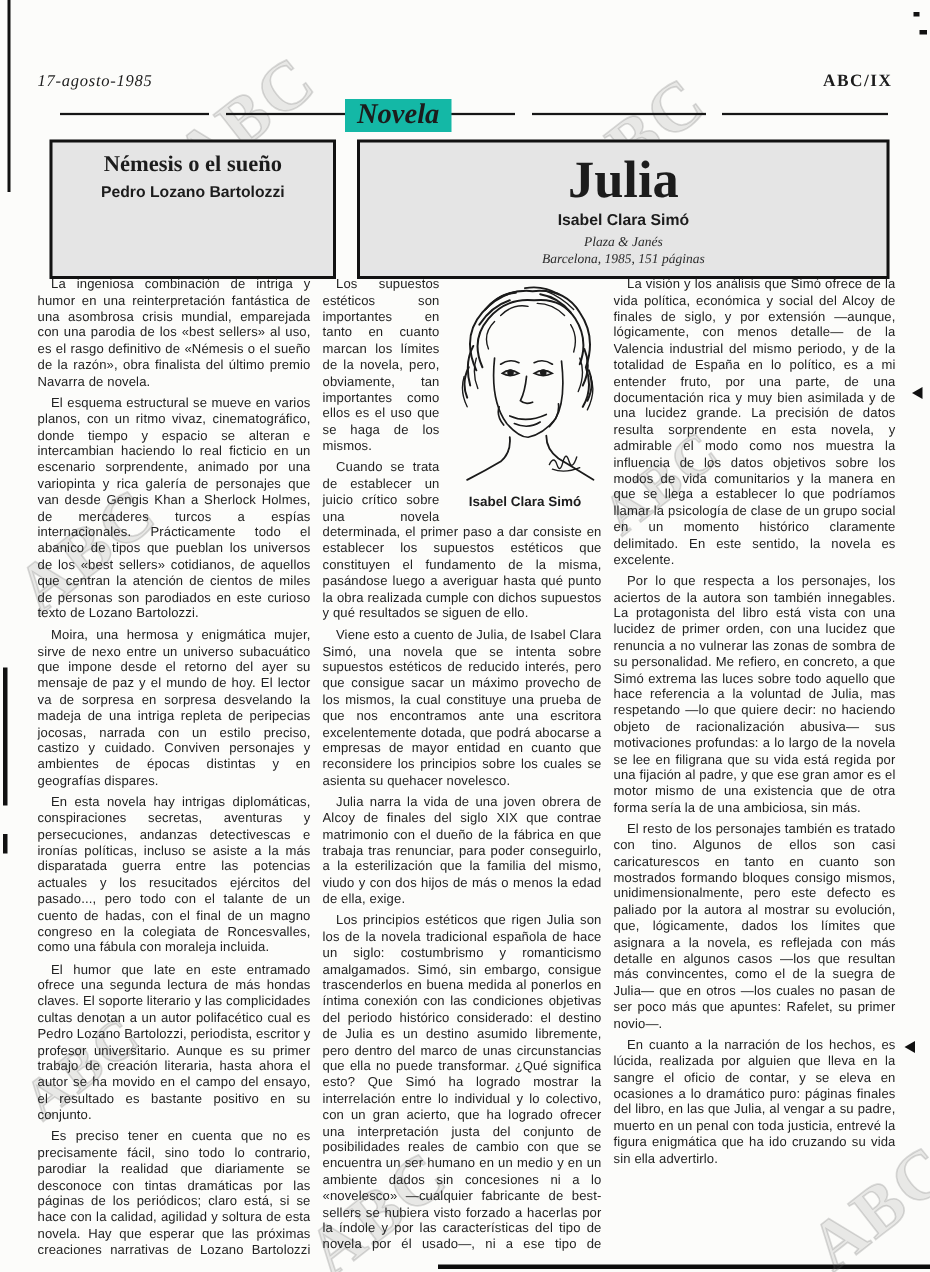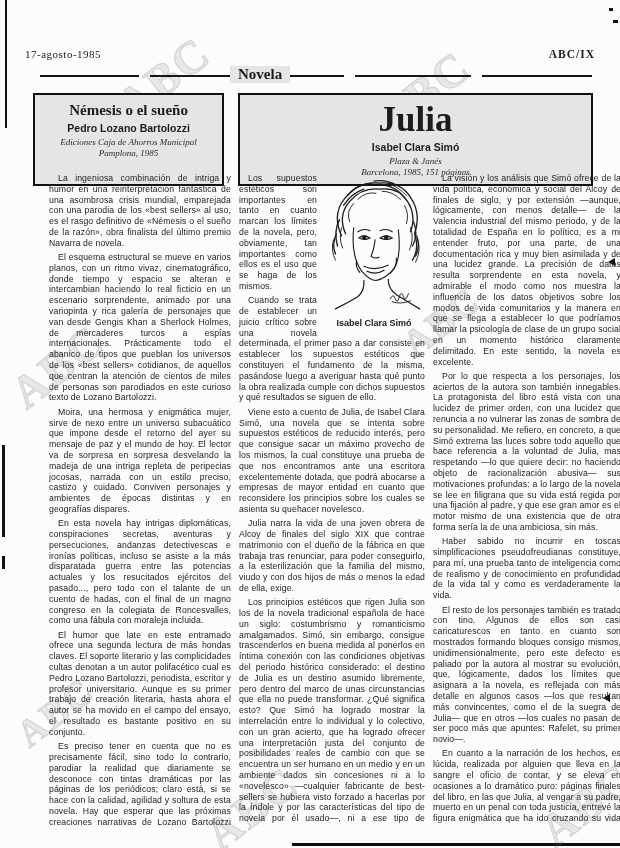--- a/index.html
+++ b/index.html
@@ -7,40 +7,40 @@
         font-family:"Liberation Sans",sans-serif;color:#1c1c1c;}
   
   .edge-bar{position:absolute;background:#111;}
   .speck{position:absolute;background:#111;}
   .arrow-mark{position:absolute;width:0;height:0;border-top:4px solid transparent;
         border-bottom:4px solid transparent;border-right:7px solid #111;}
   .bottom-rule{position:absolute;left:292px;top:843px;width:328px;height:3px;background:#0d0d0d;}
   
   .header{position:absolute;left:25px;top:48px;width:570px;display:flex;justify-content:space-between;
         align-items:baseline;font-family:"Liberation Serif",serif;}
-  .hdr-date{font-size:11px;letter-spacing:.5px;}
+  .hdr-date{font-size:11px;letter-spacing:.5px;font-style:italic;}
   .hdr-section{font-size:12.5px;letter-spacing:3px;font-weight:600;}
   .hdr-pageref{font-size:11.5px;font-weight:700;letter-spacing:1px;}
   .rubric-row{position:absolute;left:40px;top:68px;width:552px;height:14px;}
   .rubric-line{position:absolute;left:0;right:0;top:7px;height:0;
         border-top:2px solid #161616;
         -webkit-mask-image:linear-gradient(90deg,#000 0 18%,transparent 18% 20%,#000 20% 55%,transparent 55% 57%,#000 57% 78%,transparent 78% 80%,#000 80% 100%);}
-  .rubric-label{position:absolute;left:190px;top:-2px;background:#e5e5e5;padding:0 8px;
-        font-family:"Liberation Serif",serif;font-weight:700;font-size:15px;}
+  .rubric-label{position:absolute;left:190px;top:-2px;background:#14b8a6;padding:0 8px;
+        font-family:"Liberation Serif",serif;font-weight:700;font-size:19px;font-style:italic;}
   
   .boxes{position:absolute;left:33px;top:93px;width:560px;display:flex;gap:14px;}
   .tbox{border:2.5px solid #121212;background:#e5e5e5;text-align:center;padding:7px 6px 6px;}
   .tbox-left{width:183px;}
   .tbox-right{width:354px;}
   .tbox-title{font-family:"Liberation Serif",serif;font-weight:700;font-size:15px;line-height:1.12;}
   .tbox-title-big{font-family:"Liberation Serif",serif;font-weight:700;font-size:35px;line-height:1.02;}
   .tbox-author{font-size:10.5px;font-weight:700;margin-top:3px;}
   .tbox-edition{font-family:"Liberation Serif",serif;font-style:italic;font-size:9px;line-height:1.25;margin-top:3px;color:#2a2a2a;}
   
-  .cols{position:absolute;left:25px;top:173px;width:572px;display:flex;gap:8px;margin-left:24px;}
+  .cols{position:absolute;left:25px;top:184px;width:572px;display:flex;gap:8px;}
   .col{height:652px;overflow:hidden;display:flex;flex-direction:column;}
   .col-1{width:182px;}
   .col-2{width:186px;}
   .col-3{width:188px;}
   .parwrap{flex:0 1 auto;}
   .body-par{margin:0 0 3.5px 0;text-indent:9px;text-align:justify;font-size:8.7px;line-height:10.8px;
         letter-spacing:.1px;color:#222;}
   
   .portrait-fig{float:right;width:102px;margin:2px 0 2px 6px;}
   .portrait-fig svg{display:block;width:102px;height:142px;}
@@ -81,24 +81,20 @@
     <div class="rubric-line"></div>
     <span class="rubric-label">Novela</span>
   </div>
 
   <div class="boxes">
     <div class="tbox tbox-left">
       <div class="tbox-title">
         <div>Némesis o el sueño</div>
       </div>
       <div class="tbox-author">Pedro Lozano Bartolozzi</div>
-      <div class="tbox-edition">
-        <div>Ediciones Caja de Ahorros Municipal</div>
-        <div>Pamplona, 1985</div>
-      </div>
     </div>
     <div class="tbox tbox-right">
       <div class="tbox-title-big">Julia</div>
       <div class="tbox-author">Isabel Clara Simó</div>
       <div class="tbox-edition">
         <div>Plaza &amp; Janés</div>
         <div>Barcelona, 1985, 151 páginas</div>
       </div>
     </div>
   </div>
@@ -167,21 +163,20 @@
           <p class="body-par">Viene esto a cuento de Julia, de Isabel Clara Simó, una novela que se intenta sobre supuestos estéticos de reducido interés, pero que consigue sacar un máximo provecho de los mismos, la cual constituye una prueba de que nos encontramos ante una escritora excelentemente dotada, que podrá abocarse a empresas de mayor entidad en cuanto que reconsidere los principios sobre los cuales se asienta su quehacer novelesco.</p>
           <p class="body-par">Julia narra la vida de una joven obrera de Alcoy de finales del siglo XIX que contrae matrimonio con el dueño de la fábrica en que trabaja tras renunciar, para poder conseguirlo, a la esterilización que la familia del mismo, viudo y con dos hijos de más o menos la edad de ella, exige.</p>
           <p class="body-par">Los principios estéticos que rigen Julia son los de la novela tradicional española de hace un siglo: costumbrismo y romanticismo amalgamados. Simó, sin embargo, consigue trascenderlos en buena medida al ponerlos en íntima conexión con las condiciones objetivas del periodo histórico considerado: el destino de Julia es un destino asumido libremente, pero dentro del marco de unas circunstancias que ella no puede transformar. ¿Qué significa esto? Que Simó ha logrado mostrar la interrelación entre lo individual y lo colectivo, con un gran acierto, que ha logrado ofrecer una interpretación justa del conjunto de posibilidades reales de cambio con que se encuentra un ser humano en un medio y en un ambiente dados sin concesiones ni a lo «novelesco» —cualquier fabricante de best-sellers se hubiera visto forzado a hacerlas por la índole y por las características del tipo de novela por él usado—, ni a ese tipo de determinismo que</p>
         </div>
     </div>
 
     <div class="col col-3">
       <div class="parwrap">
           <p class="body-par">La visión y los análisis que Simó ofrece de la vida política, económica y social del Alcoy de finales de siglo, y por extensión —aunque, lógicamente, con menos detalle— de la Valencia industrial del mismo periodo, y de la totalidad de España en lo político, es a mi entender fruto, por una parte, de una documentación rica y muy bien asimilada y de una lucidez grande. La precisión de datos resulta sorprendente en esta novela, y admirable el modo como nos muestra la influencia de los datos objetivos sobre los modos de vida comunitarios y la manera en que se llega a establecer lo que podríamos llamar la psicología de clase de un grupo social en un momento histórico claramente delimitado. En este sentido, la novela es excelente.</p>
           <p class="body-par">Por lo que respecta a los personajes, los aciertos de la autora son también innegables. La protagonista del libro está vista con una lucidez de primer orden, con una lucidez que renuncia a no vulnerar las zonas de sombra de su personalidad. Me refiero, en concreto, a que Simó extrema las luces sobre todo aquello que hace referencia a la voluntad de Julia, mas respetando —lo que quiere decir: no haciendo objeto de racionalización abusiva— sus motivaciones profundas: a lo largo de la novela se lee en filigrana que su vida está regida por una fijación al padre, y que ese gran amor es el motor mismo de una existencia que de otra forma sería la de una ambiciosa, sin más.</p>
-          <p class="body-par">Haber sabido no incurrir en toscas simplificaciones pseudofreudianas constituye, para mí, una prueba tanto de inteligencia como de realismo y de conocimiento en profundidad de la vida tal y como es verdaderamente la vida.</p>
           <p class="body-par">El resto de los personajes también es tratado con tino. Algunos de ellos son casi caricaturescos en tanto en cuanto son mostrados formando bloques consigo mismos, unidimensionalmente, pero este defecto es paliado por la autora al mostrar su evolución, que, lógicamente, dados los límites que asignara a la novela, es reflejada con más detalle en algunos casos —los que resultan más convincentes, como el de la suegra de Julia— que en otros —los cuales no pasan de ser poco más que apuntes: Rafelet, su primer novio—.</p>
           <p class="body-par">En cuanto a la narración de los hechos, es lúcida, realizada por alguien que lleva en la sangre el oficio de contar, y se eleva en ocasiones a lo dramático puro: páginas finales del libro, en las que Julia, al vengar a su padre, muerto en un penal con toda justicia, entrevé la figura enigmática que ha ido cruzando su vida sin ella advertirlo.</p>
         </div>
 
     </div>
 
   </div>
 </div>
 
 </body></html>

